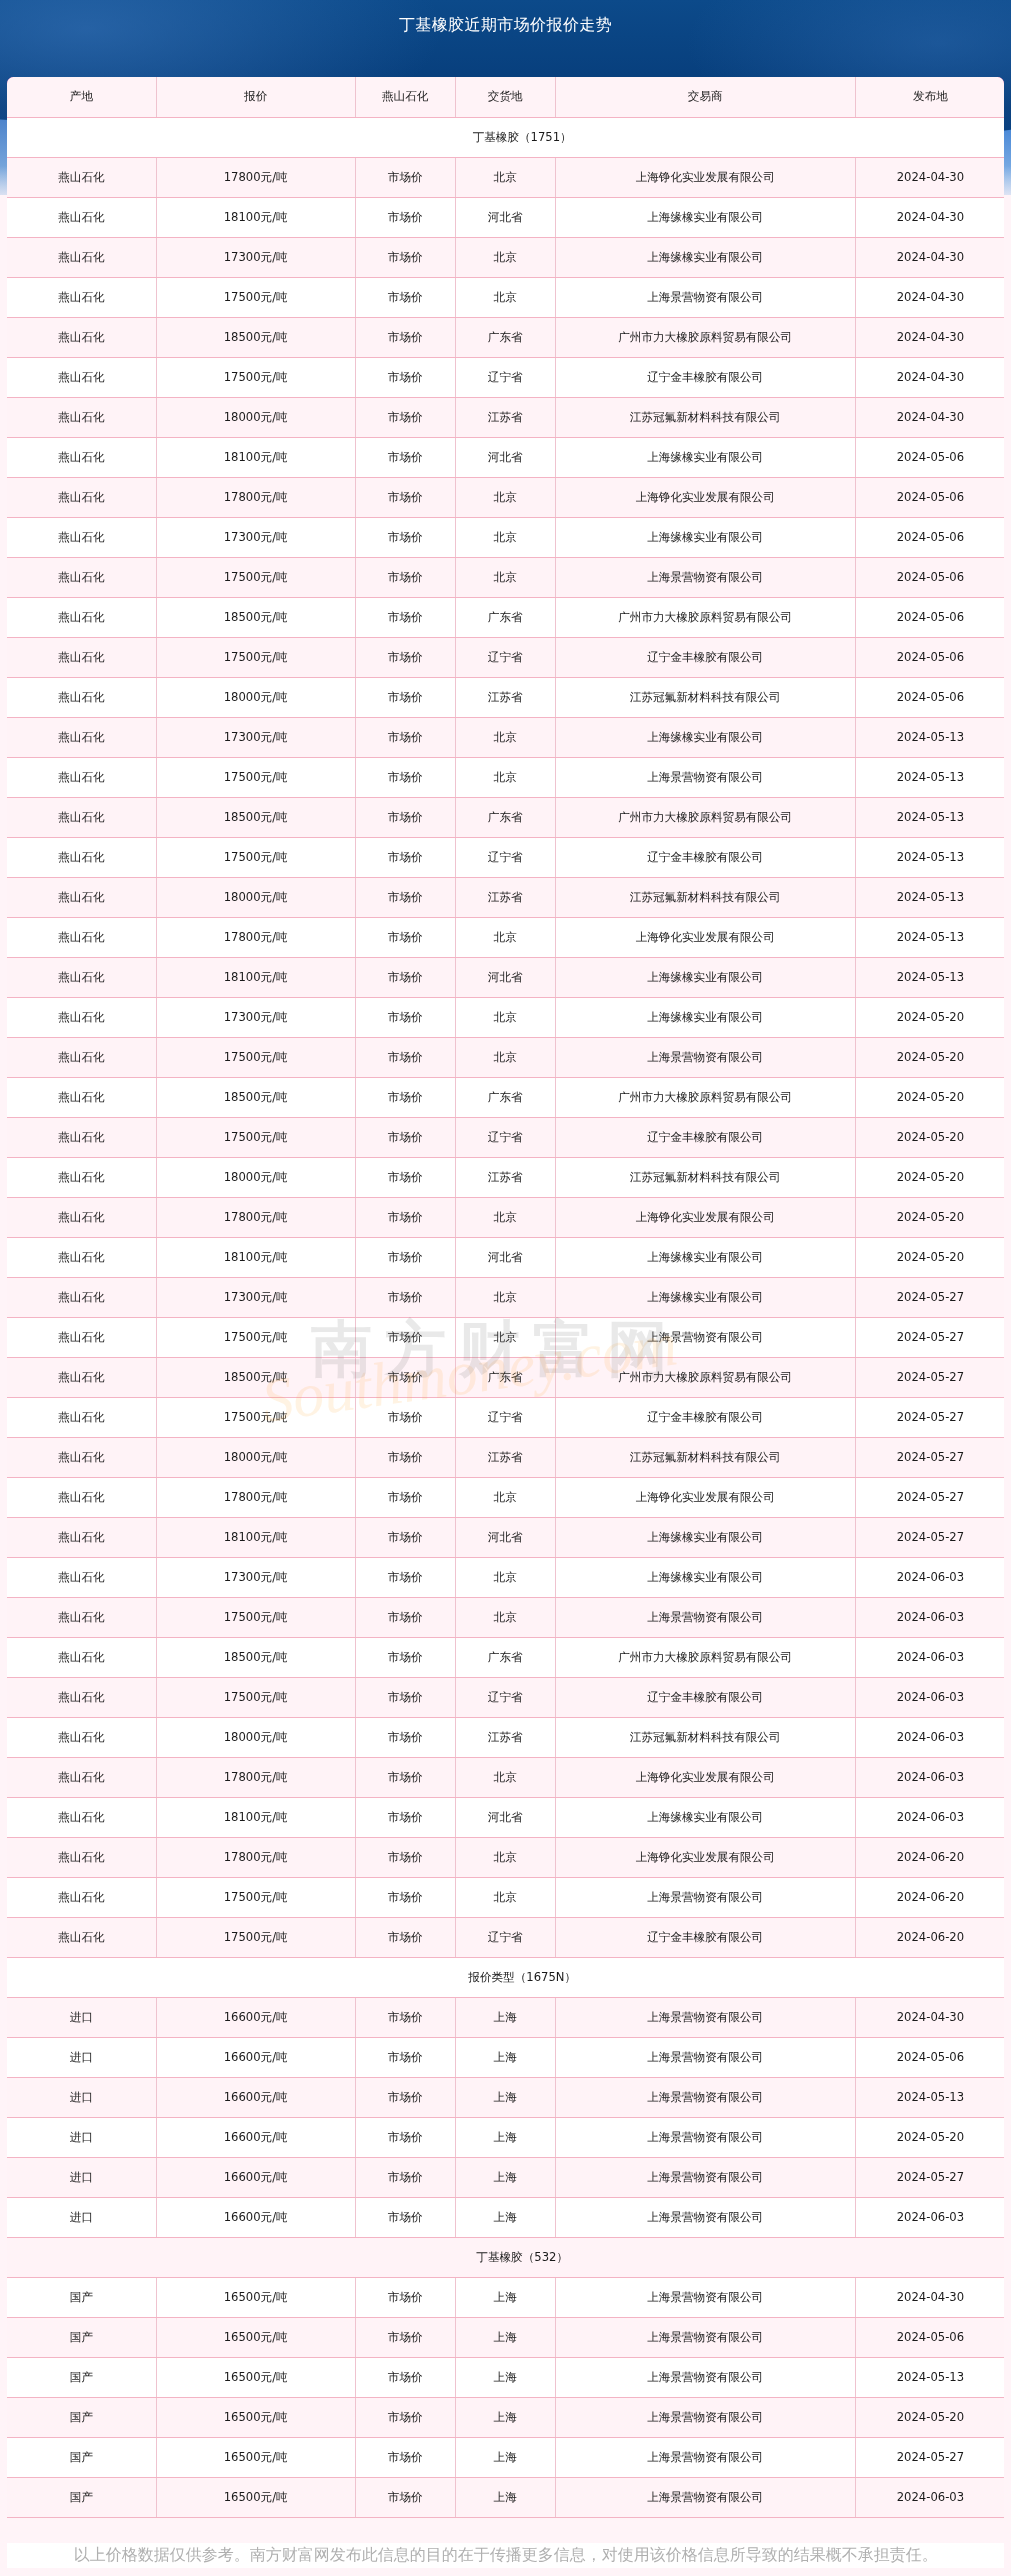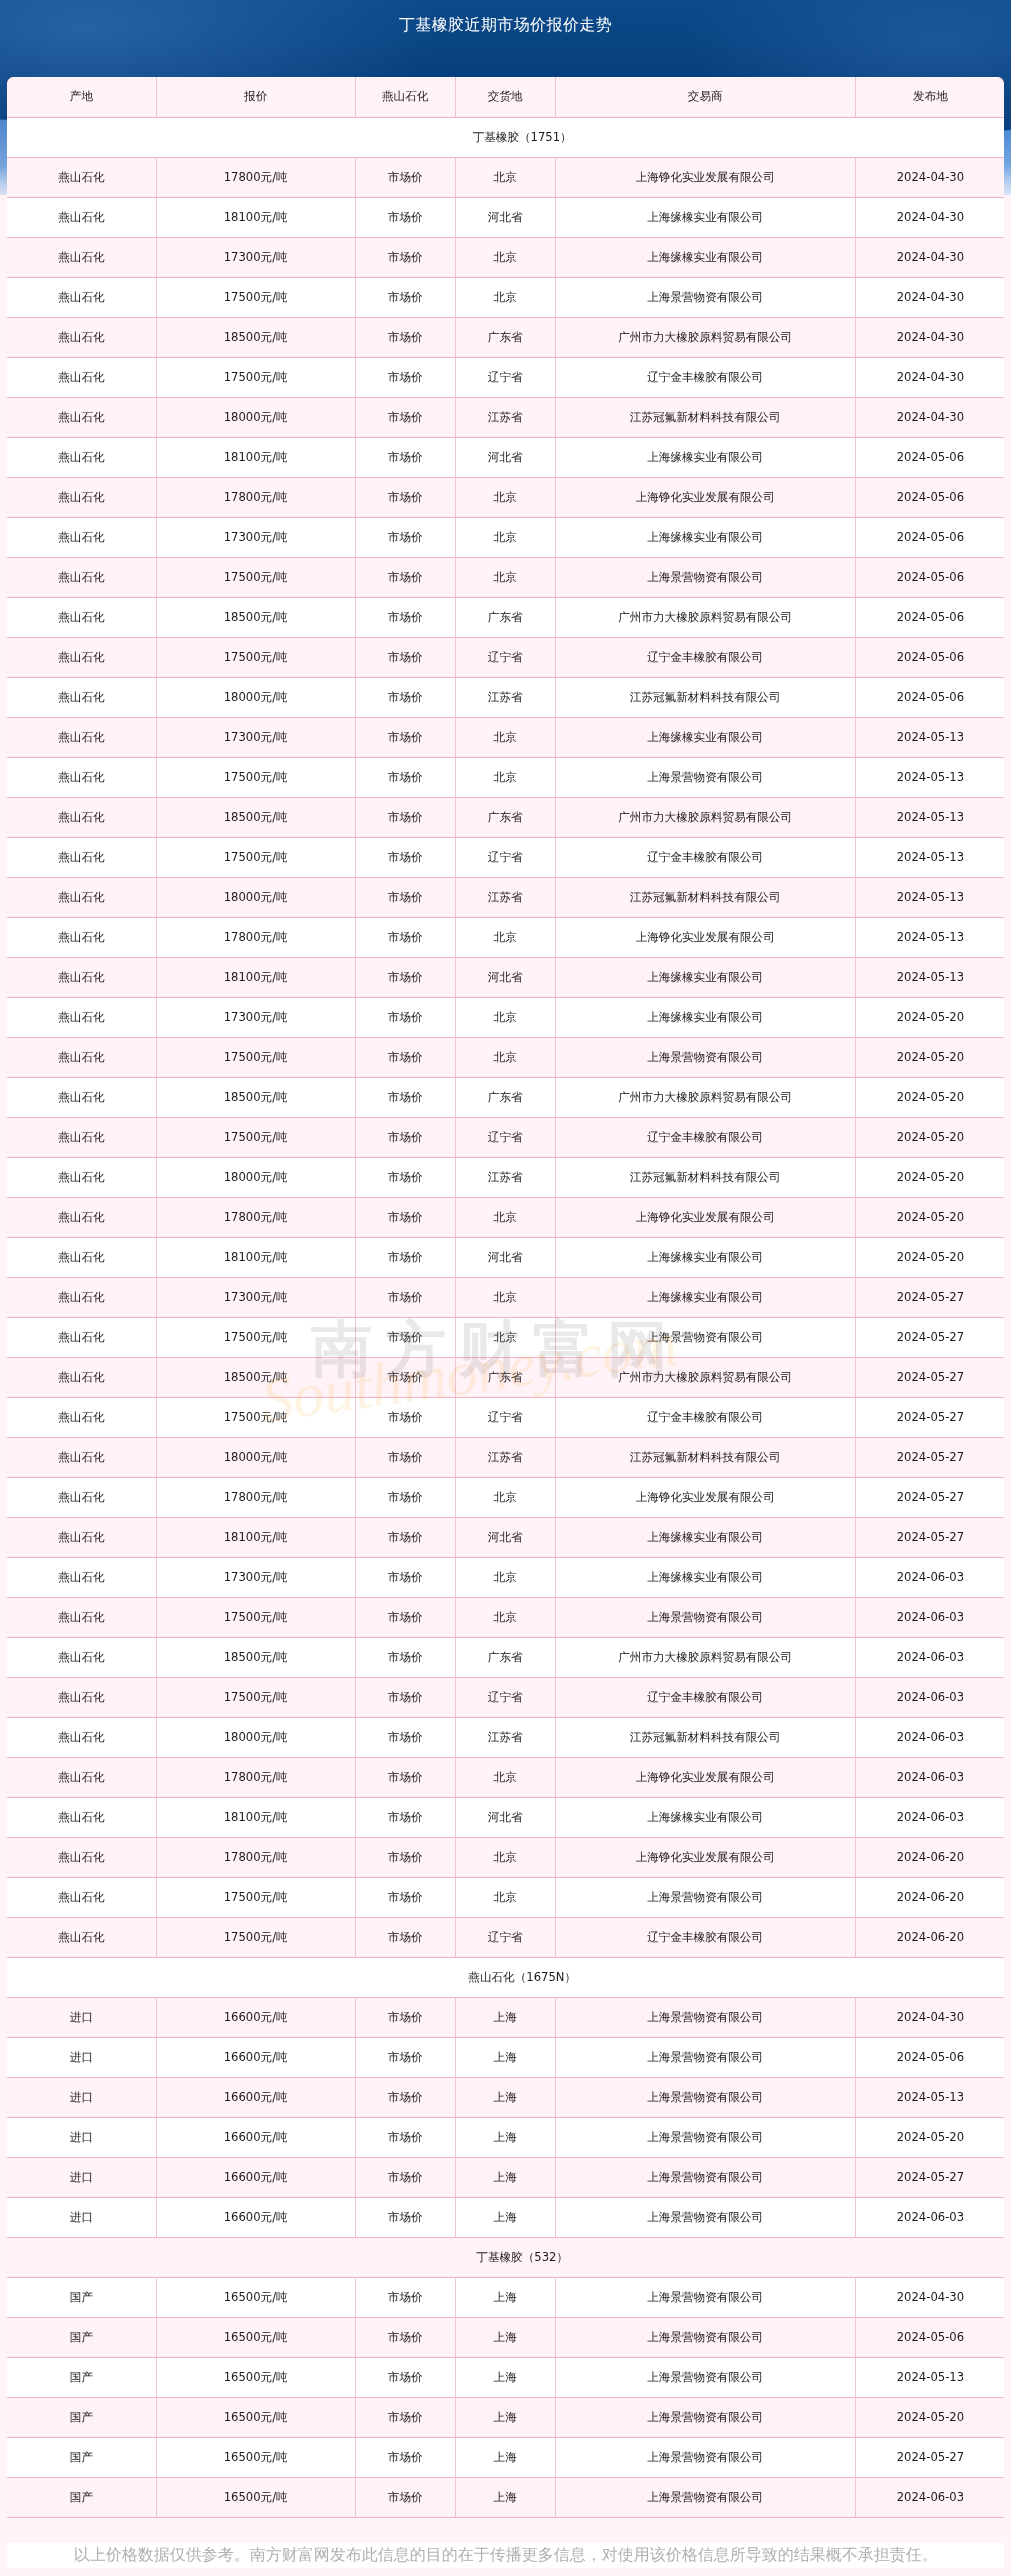--- a/index.html
+++ b/index.html
@@ -479,21 +479,21 @@
         </tr>
         <tr class="pink">
           <td>燕山石化</td>
           <td>17500元/吨</td>
           <td>市场价</td>
           <td>辽宁省</td>
           <td>辽宁金丰橡胶有限公司</td>
           <td>2024-06-20</td>
         </tr>
         <tr class="white">
-          <td colspan="6" class="group-cell">燕山石化（1675N）</td>
+          <td colspan="6" class="group-cell">报价类型（1675N）</td>
         </tr>
         <tr class="pink">
           <td>进口</td>
           <td>16600元/吨</td>
           <td>市场价</td>
           <td>上海</td>
           <td>上海景营物资有限公司</td>
           <td>2024-04-30</td>
         </tr>
         <tr class="white">

